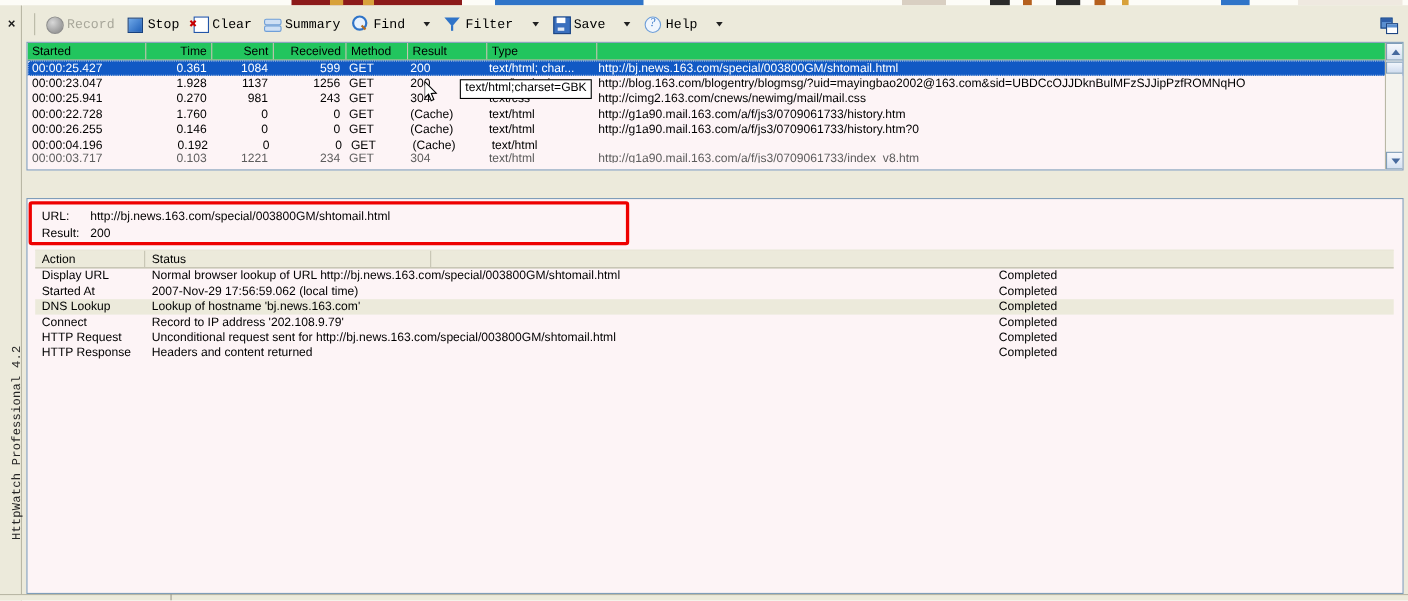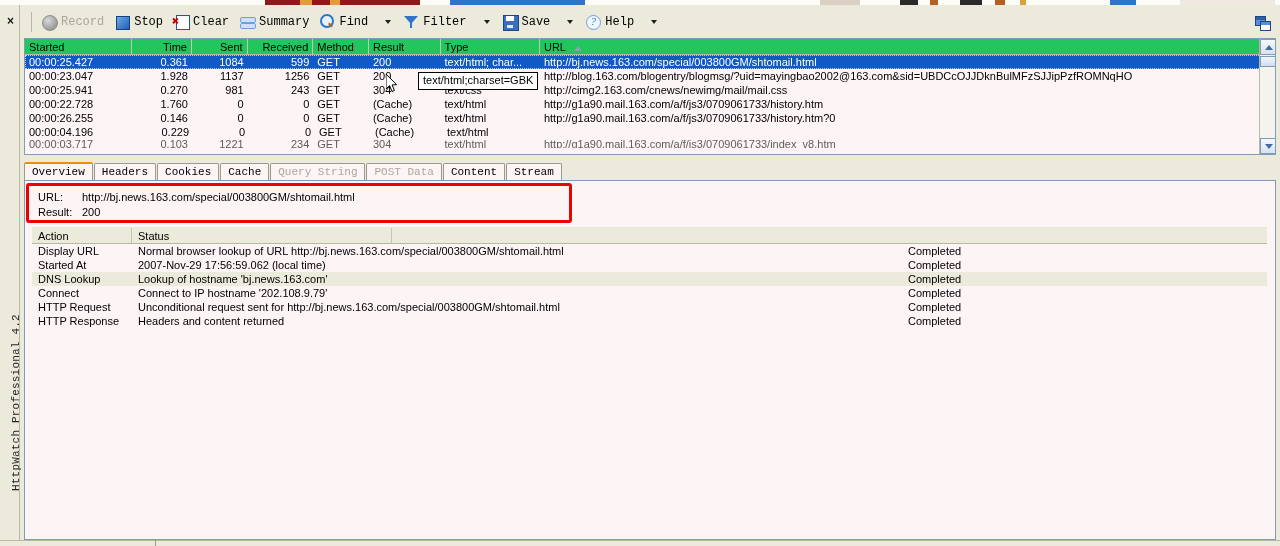--- a/index.html
+++ b/index.html
@@ -472,24 +472,20 @@
   <div class="grid-panel">
 
     <div class="grid-header">
       <div class="gh c-started">Started</div>
       <div class="gh c-time r">Time</div>
       <div class="gh c-sent r">Sent</div>
       <div class="gh c-received r">Received</div>
       <div class="gh c-method">Method</div>
       <div class="gh c-result">Result</div>
       <div class="gh c-type">Type</div>
-      <div class="gh c-url">
-        <span>URL</span>
-        <span class="sort-arrow"></span>
-      </div>
     </div>
 
     <div class="grid-body">
 
       <div class="grow sel">
         <div class="gc c-started">00:00:25.427</div>
         <div class="gc c-time r">0.361</div>
         <div class="gc c-sent r">1084</div>
         <div class="gc c-received r">599</div>
         <div class="gc c-method">GET</div>
@@ -537,21 +533,21 @@
         <div class="gc c-sent r">0</div>
         <div class="gc c-received r">0</div>
         <div class="gc c-method">GET</div>
         <div class="gc c-result">(Cache)</div>
         <div class="gc c-type">text/html</div>
         <div class="gc c-url">http://g1a90.mail.163.com/a/f/js3/0709061733/history.htm?0</div>
       </div>
 
       <div class="grow">
         <div class="gc c-started">00:00:04.196</div>
-        <div class="gc c-time r">0.229</div>
+        <div class="gc c-time r">0.192</div>
         <div class="gc c-sent r">0</div>
         <div class="gc c-received r">0</div>
         <div class="gc c-method">GET</div>
         <div class="gc c-result">(Cache)</div>
         <div class="gc c-type">text/html</div>
       </div>
 
       <div class="grow partial">
         <div class="gc c-started">00:00:03.717</div>
         <div class="gc c-time r">0.103</div>
@@ -573,30 +569,20 @@
   </div>
 
   <div class="tooltip">text/html;charset=GBK</div>
 
   <div class="cursor">
     <svg width="12" height="19" viewBox="0 0 12 19">
       <polygon points="0,0 0,15 3.6,11.6 6,17.5 8.4,16.4 6.1,10.9 10.6,10.7" fill="#ffffff" stroke="#000000" stroke-width="1"></polygon>
     </svg>
   </div>
 
-  <div class="tabs">
-    <div class="tab active">Overview</div>
-    <div class="tab">Headers</div>
-    <div class="tab">Cookies</div>
-    <div class="tab">Cache</div>
-    <div class="tab disabled">Query String</div>
-    <div class="tab disabled">POST Data</div>
-    <div class="tab">Content</div>
-    <div class="tab">Stream</div>
-  </div>
 
   <div class="detail-panel">
 
     <div class="url-box">
       <div class="url-line url-lbl-1">URL:</div>
       <div class="url-line url-val-1">http://bj.news.163.com/special/003800GM/shtomail.html</div>
       <div class="url-line url-lbl-2">Result:</div>
       <div class="url-line url-val-2">200</div>
     </div>
 
@@ -619,21 +605,21 @@
       </div>
 
       <div class="arow alt">
         <div class="ac c-action">DNS Lookup</div>
         <div class="ac c-desc">Lookup of hostname 'bj.news.163.com'</div>
         <div class="ac c-status">Completed</div>
       </div>
 
       <div class="arow">
         <div class="ac c-action">Connect</div>
-        <div class="ac c-desc">Connect to IP hostname '202.108.9.79'</div>
+        <div class="ac c-desc">Record to IP address '202.108.9.79'</div>
         <div class="ac c-status">Completed</div>
       </div>
 
       <div class="arow">
         <div class="ac c-action">HTTP Request</div>
         <div class="ac c-desc">Unconditional request sent for http://bj.news.163.com/special/003800GM/shtomail.html</div>
         <div class="ac c-status">Completed</div>
       </div>
 
       <div class="arow">

